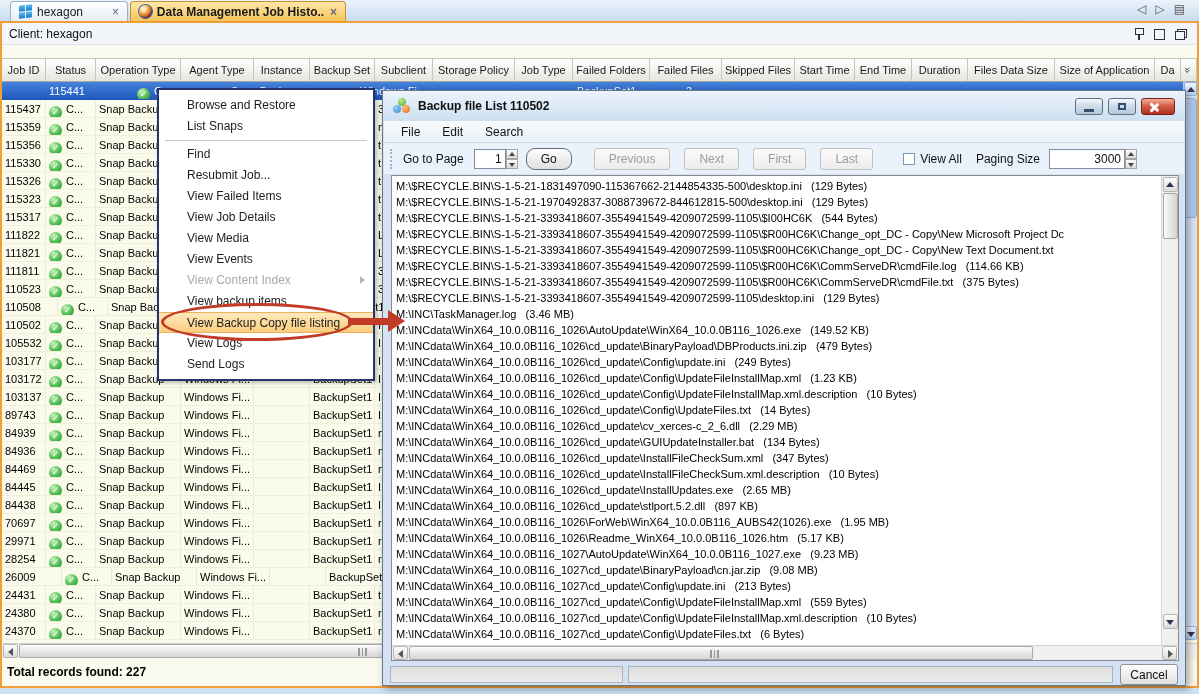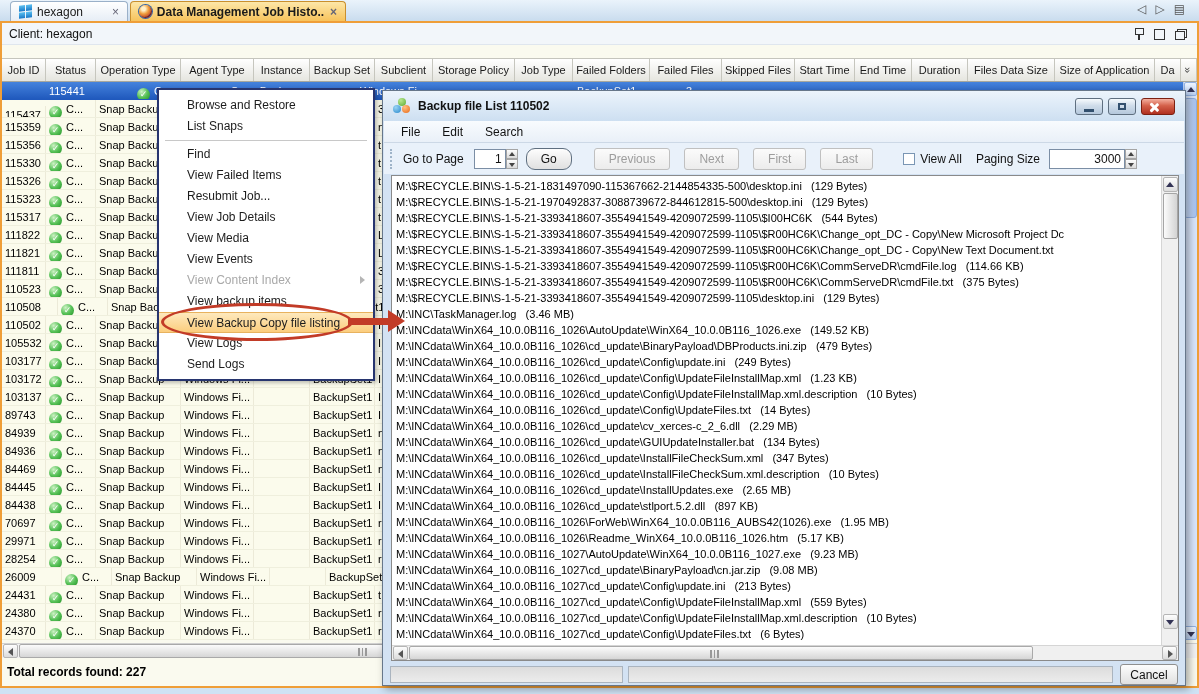--- a/index.html
+++ b/index.html
@@ -216,21 +216,21 @@
       <div class="trow sel">
         <div class="cell" style="width: 44px;">115441</div>
         <div class="cell" style="width: 50px;"><span class="okicon">✓</span>C...</div>
         <div class="cell" style="width: 85px;">Snap Backup</div>
         <div class="cell" style="width: 73px;">Windows Fi...</div>
         <div class="cell" style="width: 56px;"></div>
         <div class="cell" style="width: 65px;">BackupSet1</div>
         <div class="cell" style="width: 58px;">3</div>
       </div>
       <div class="trow">
-        <div class="cell" style="width: 44px; margin-top: 6px;">115437</div>
+        <div class="cell" style="width: 44px;">115437</div>
         <div class="cell" style="width: 50px;"><span class="okicon">✓</span>C...</div>
         <div class="cell" style="width: 85px;">Snap Backup</div>
         <div class="cell" style="width: 73px;">Windows Fi...</div>
         <div class="cell" style="width: 56px;"></div>
         <div class="cell" style="width: 65px;">BackupSet1</div>
         <div class="cell" style="width: 58px;">3</div>
       </div>
       <div class="trow">
         <div class="cell" style="width: 44px;">115359</div>
         <div class="cell" style="width: 50px;"><span class="okicon">✓</span>C...</div>
@@ -517,22 +517,22 @@
   <div class="statusbar">
     <span>Total records found: 227</span>
   </div>
 </div>
 
 <div class="ctxmenu">
     <div class="mitem"><span>Browse and Restore</span></div>
     <div class="mitem"><span>List Snaps</span></div>
     <div class="msep"></div>
     <div class="mitem"><span>Find</span></div>
+    <div class="mitem"><span>Resubmit Job...</span></div>
     <div class="mitem"><span>View Failed Items</span></div>
-    <div class="mitem"><span>Resubmit Job...</span></div>
     <div class="mitem"><span>View Job Details</span></div>
     <div class="mitem"><span>View Media</span></div>
     <div class="mitem"><span>View Events</span></div>
     <div class="mitem dis"><span>View Content Index</span><span class="subarrow"></span></div>
     <div class="mitem"><span>View backup items</span></div>
     <div class="mitem hot"><span>View Backup Copy file listing</span></div>
     <div class="mitem"><span>View Logs</span></div>
     <div class="mitem"><span>Send Logs</span></div>
   </div>
 

